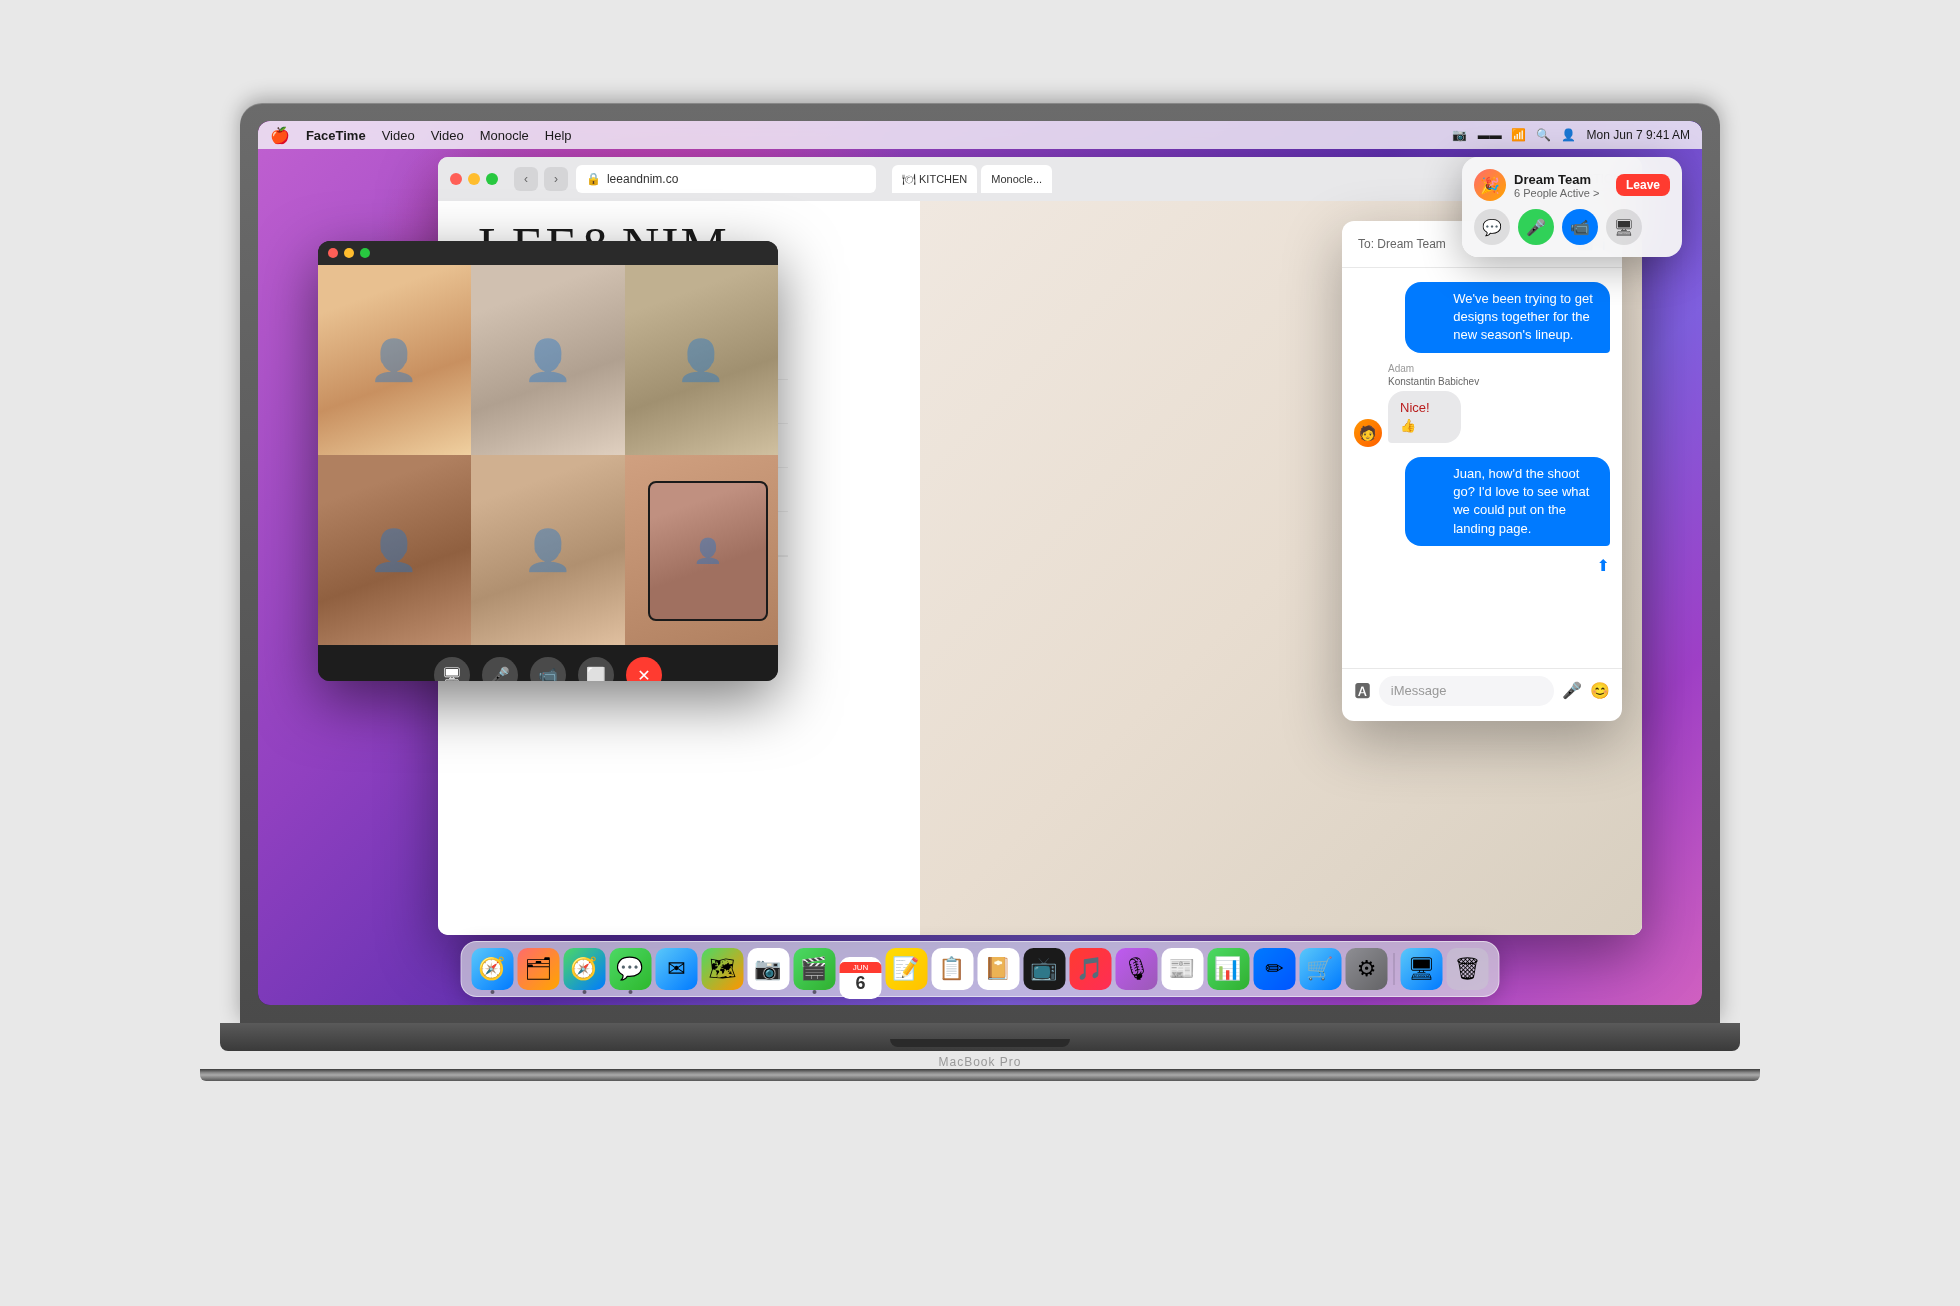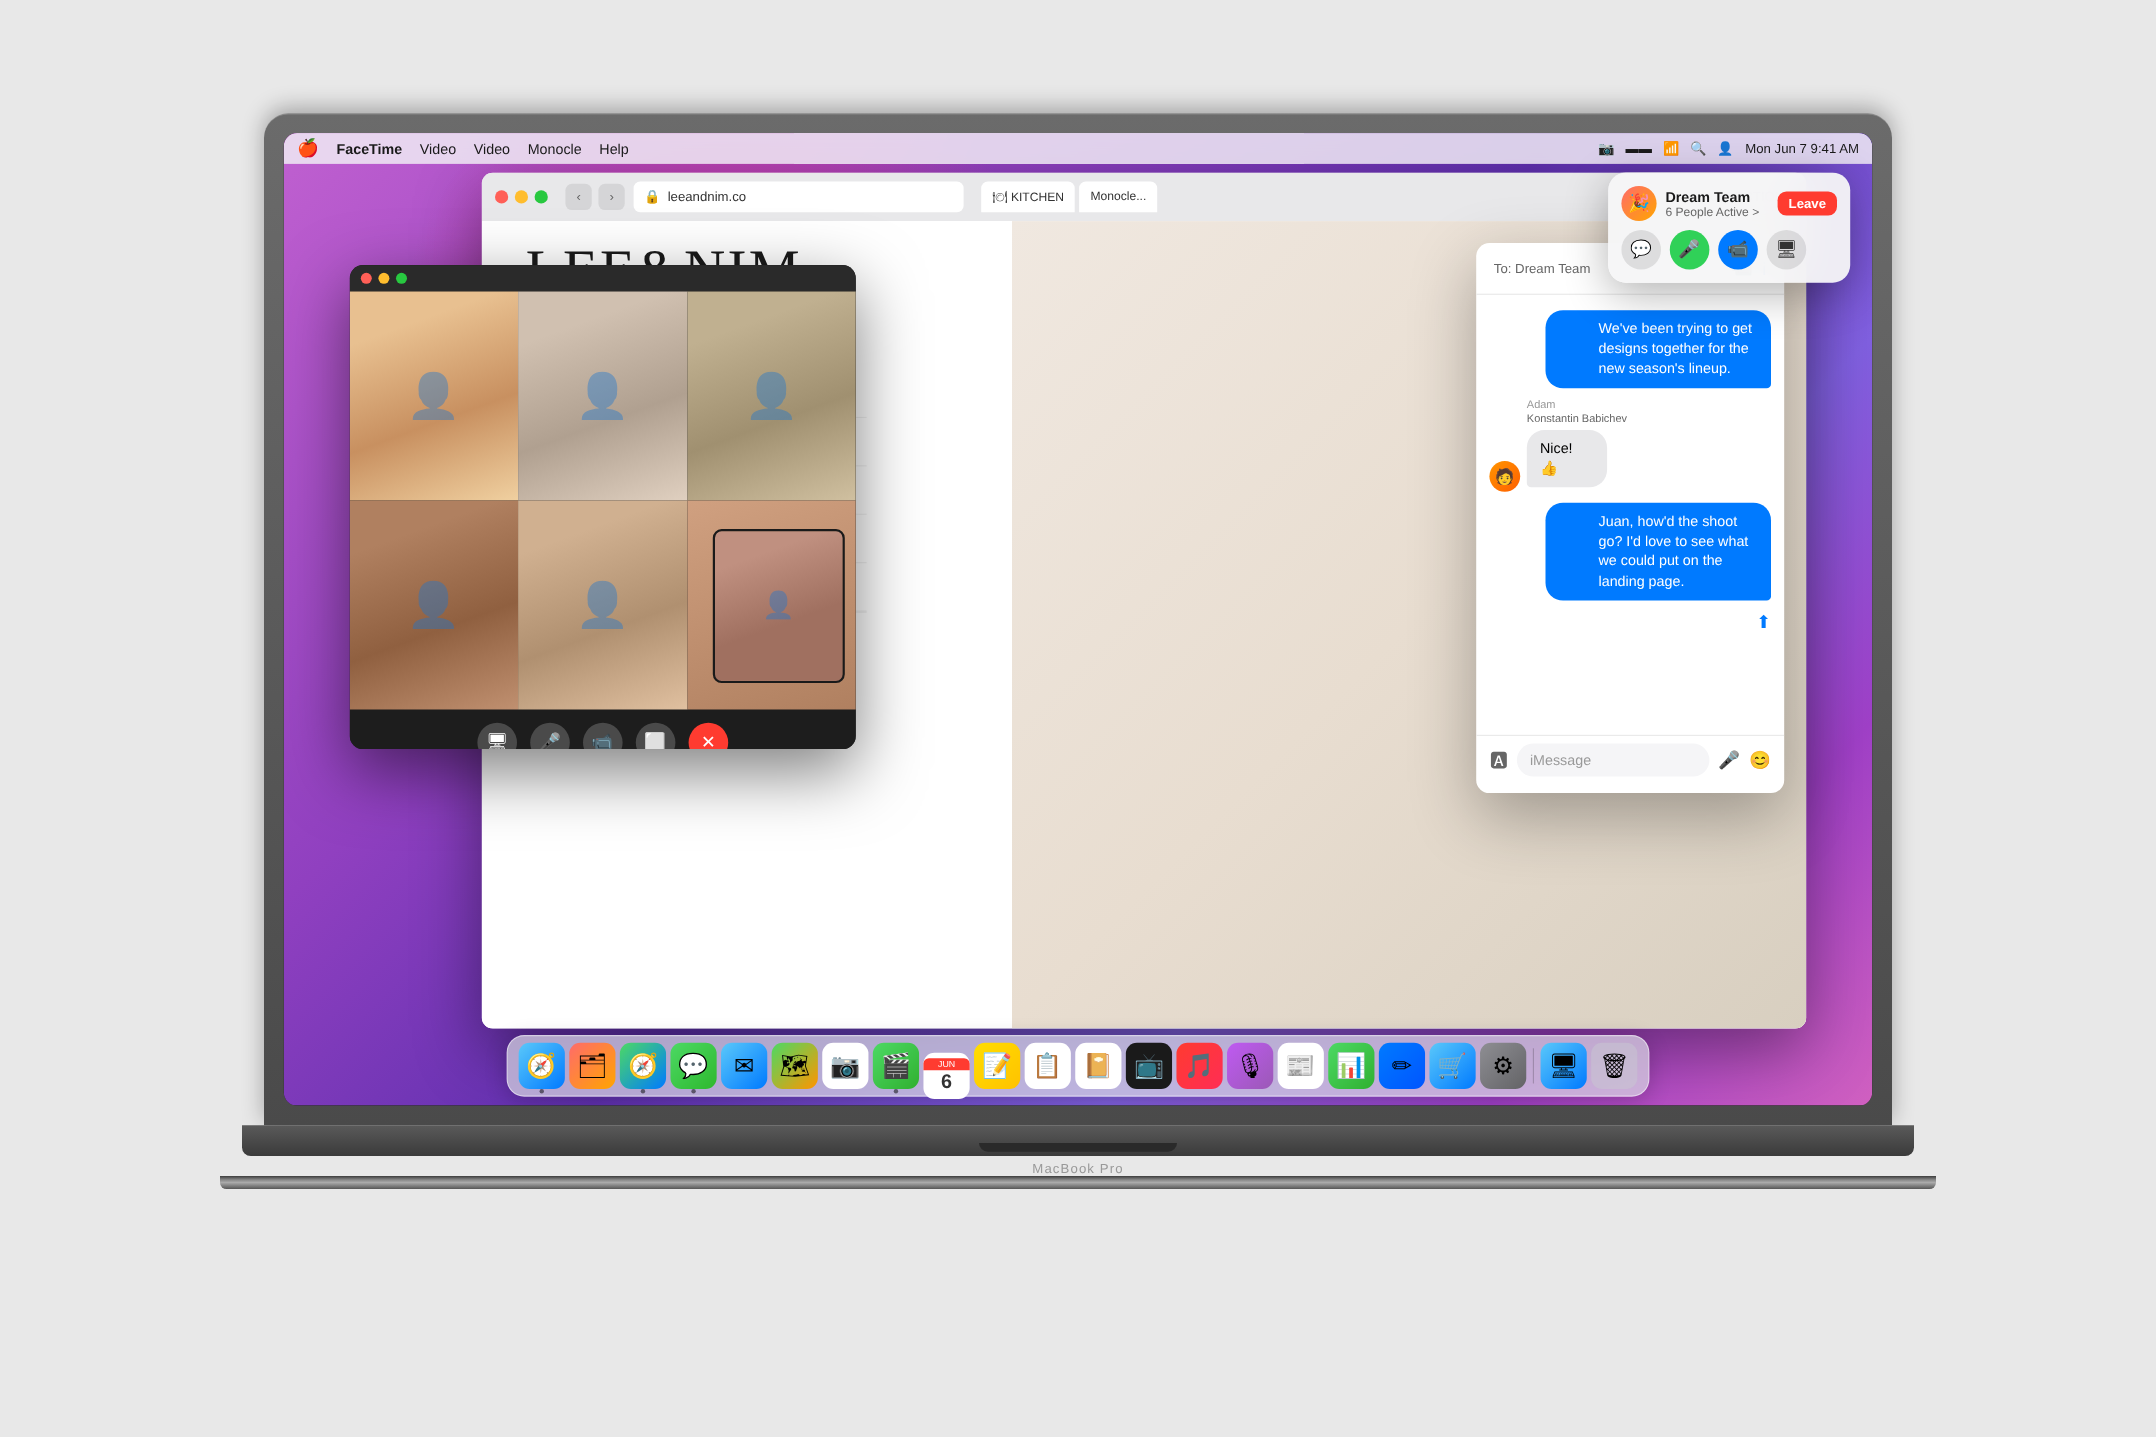--- a/index.html
+++ b/index.html
@@ -517,21 +517,21 @@
     .msg-sent {
       background: #007aff;
       color: white;
       margin-left: auto;
       border-bottom-right-radius: 4px;
       padding-left: 48px;
     }
 
     .msg-received {
       background: #e8e8ea;
-      color: #000000;
+      color: #b91c1c;
       border-bottom-left-radius: 4px;
     }
 
     .msg-avatar-row {
       display: flex;
       align-items: flex-end;
       gap: 6px;
     }
 
     .msg-avatar {

